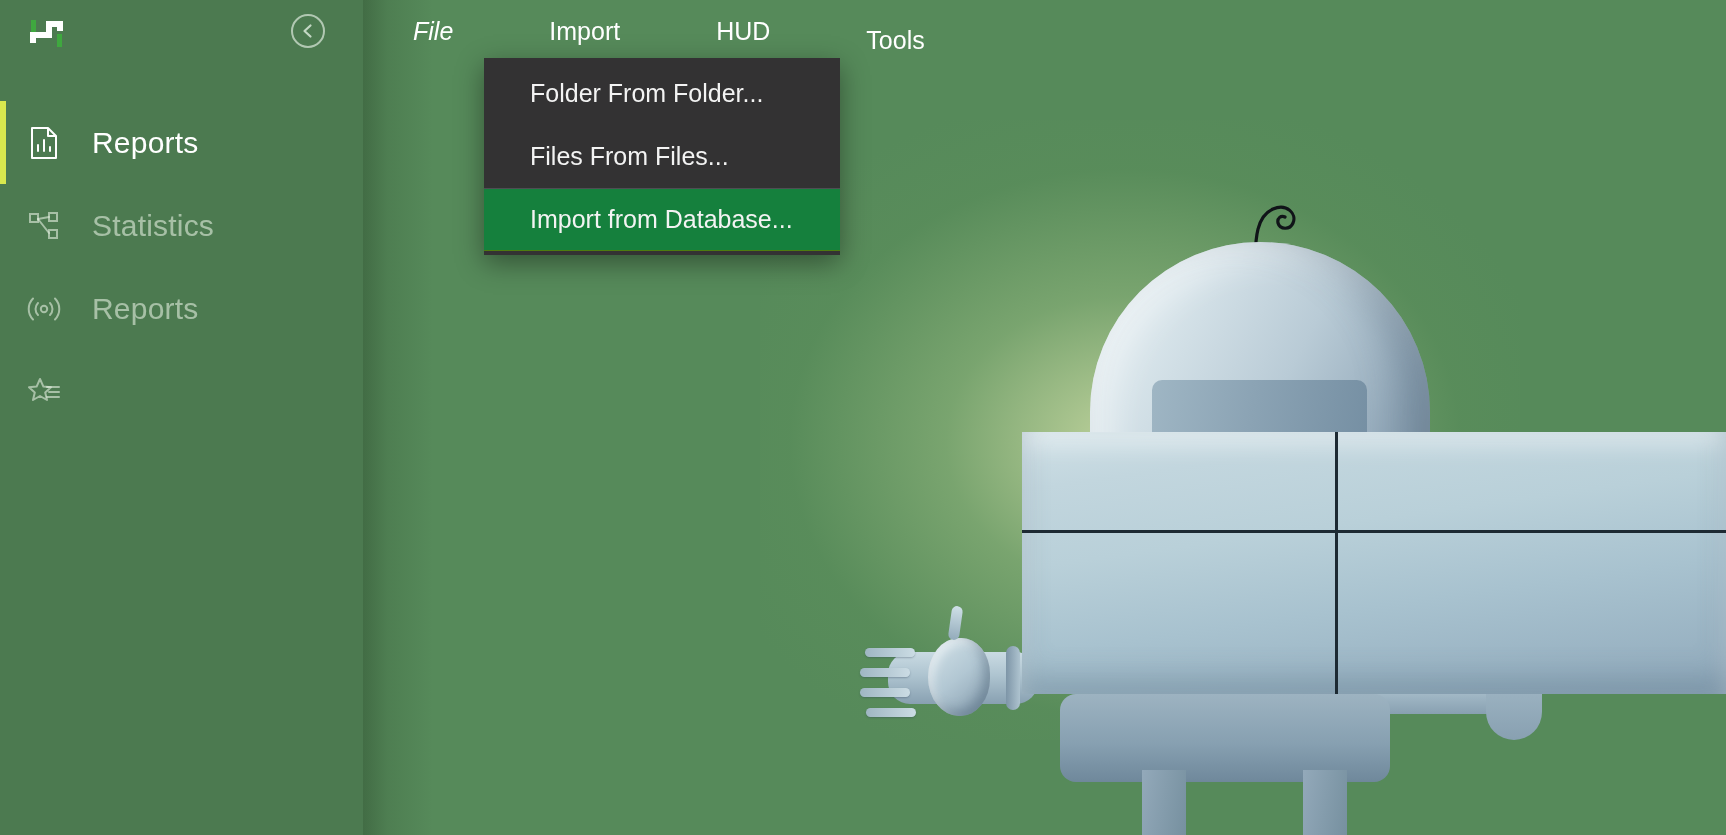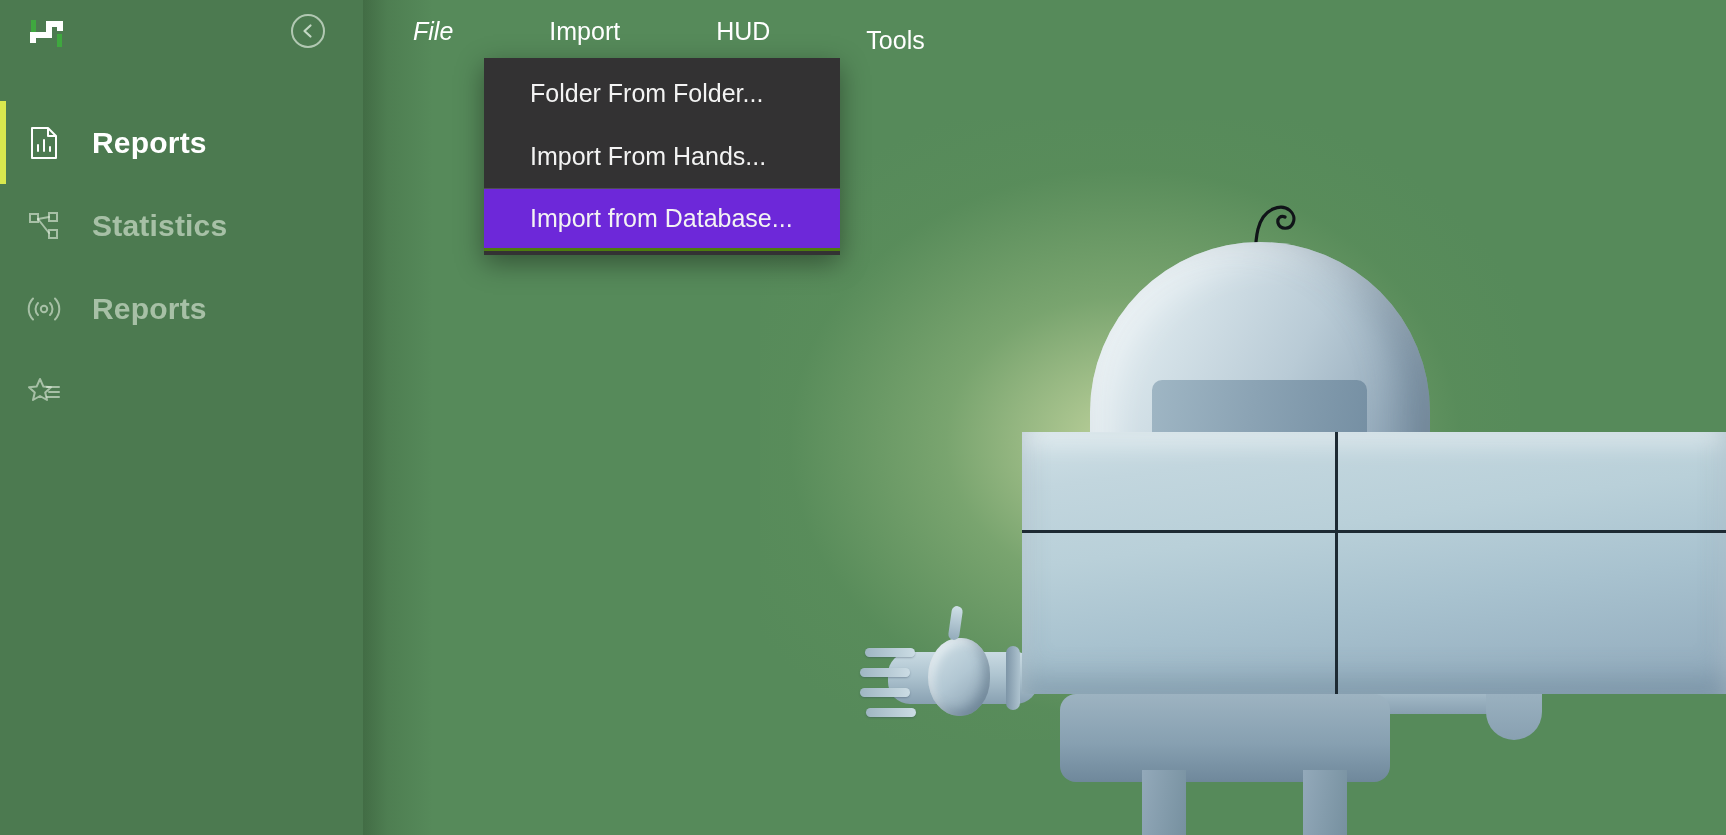--- a/index.html
+++ b/index.html
@@ -200,21 +200,21 @@
     cursor: pointer;
   }
   .nav-item .nav-icon {
     width: 38px; height: 38px;
     display: flex; align-items: center; justify-content: center;
     flex: 0 0 38px;
   }
   .nav-item .nav-label {
     margin-left: 29px;
     font-size: 30px;
-    font-weight: 700;
+    font-weight: 400;
     letter-spacing: 0.2px;
     color: rgba(222,236,220,0.62);
     white-space: nowrap;
   }
   .nav-item.active .nav-label { color: #ffffff; }
   .nav-item.active .nav-icon svg { stroke: #ffffff; }
   .nav-item .nav-icon svg { stroke: rgba(222,236,220,0.62); }
   .active-bar {
     position: absolute;
     left: 0; top: 0;
@@ -257,23 +257,23 @@
     height: 63px;
     display: flex;
     align-items: center;
     padding-left: 46px;
     font-size: 25px;
     color: #f3f3f3;
     cursor: pointer;
     white-space: nowrap;
   }
   .menu-entry.highlighted {
-    background: #6d28d9;
+    background: #15803d;
     border-top: 1px solid #4e4e53;
-    border-bottom: 3px solid #4d7c0f;
+    border-bottom: 1px solid #4d7c0f;
   }
 </style>
 </head>
 <body>
 
 <div id="app">
 
   <div id="robot-art">
     <div class="art-bg"></div>
     <div class="art-glow"></div>
@@ -390,17 +390,17 @@
 
   <div id="menubar">
     <span class="menubar-item mb-file">File</span>
     <span class="menubar-item mb-import">Import</span>
     <span class="menubar-item mb-hud">HUD</span>
     <span class="menubar-item mb-tools">Tools</span>
   </div>
 
   <div id="import-dropdown">
     <div class="menu-entry">Folder From Folder...</div>
-    <div class="menu-entry">Import From Hands...</div>
+    <div class="menu-entry">Files From Files...</div>
     <div class="menu-entry highlighted">Import from Database...</div>
   </div>
 
 </div>
 
 </body></html>

